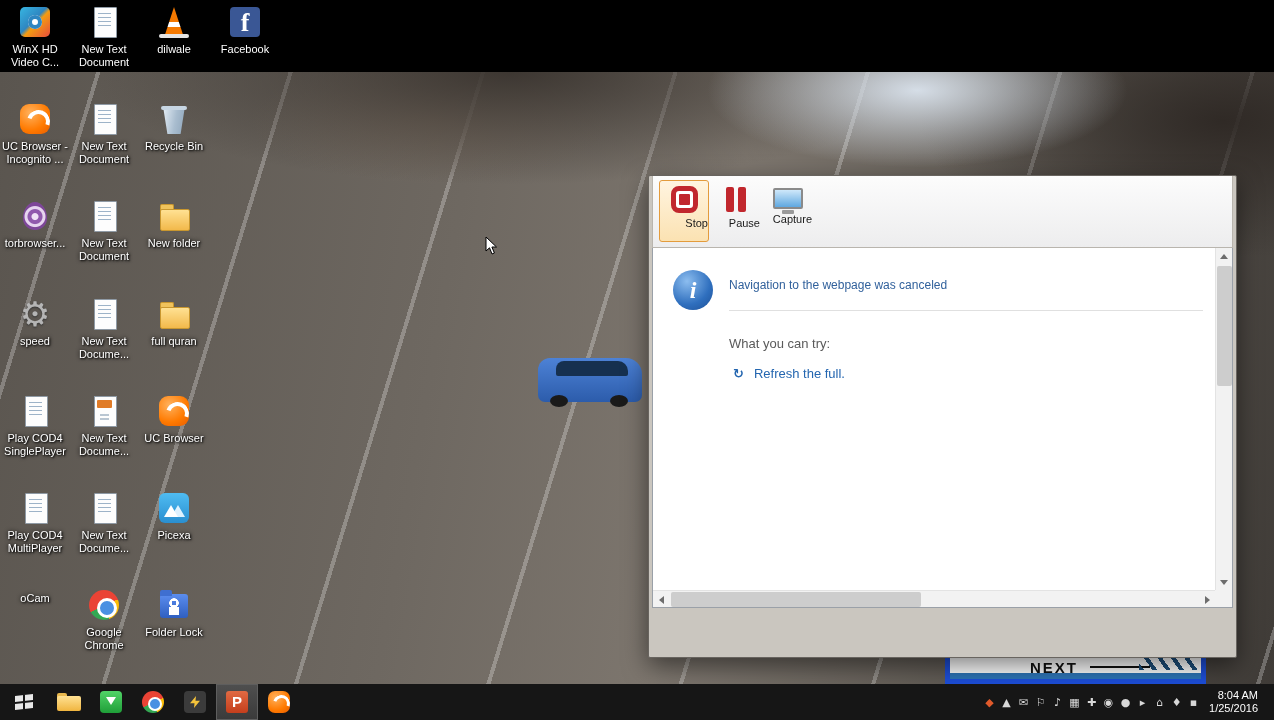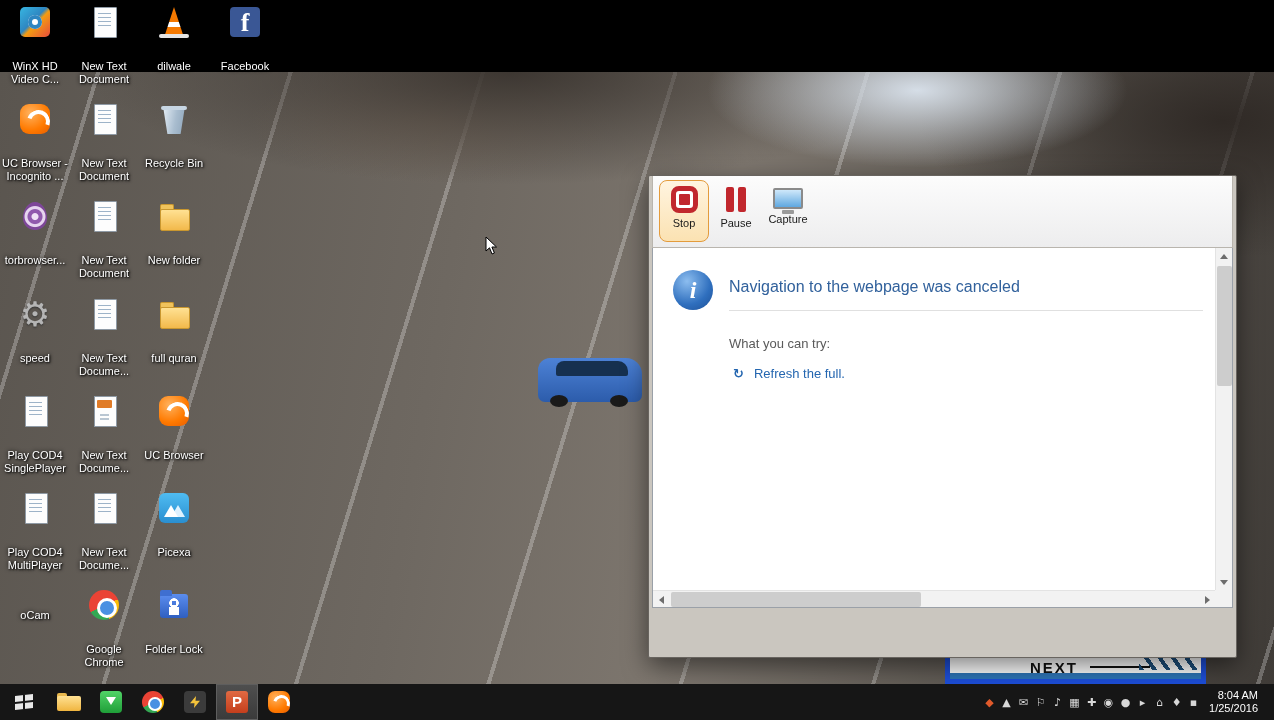--- a/index.html
+++ b/index.html
@@ -23,21 +23,21 @@
   .car::before { content:""; position:absolute; left:18px; top:3px; right:14px; height:15px;
     background:#16304f; border-radius:8px 10px 2px 2px; }
   .car::after { content:""; position:absolute; left:12px; bottom:-5px; width:18px; height:12px;
     background:#1a1a1a; border-radius:50%; box-shadow:60px 0 0 #1a1a1a; }
 
   
   .cursor { position:absolute; left:485px; top:236px; z-index:9; }
 
   
   .dicon { position:absolute; width:68px; text-align:center; z-index:2; cursor:default; }
-  .dicon .lbl { margin-top:20px; font-size:11px; line-height:13px; color:#fff;
+  .dicon .lbl { margin-top:3px; font-size:11px; line-height:13px; color:#fff;
     text-shadow:1px 1px 2px #000, 0 0 4px #000; }
   .g { width:38px; height:34px; margin:0 auto; position:relative; }
 
   .g.doc::before { content:""; position:absolute; left:9px; top:1px; width:21px; height:29px;
     background:#fdfdfd; border:1px solid #8f9aa5; border-radius:1px; }
   .g.doc::after { content:""; position:absolute; left:13px; top:7px; width:13px; height:16px;
     background:repeating-linear-gradient(#9db3c8 0 1px, transparent 1px 4px); }
   .g.htmldoc::before { content:""; position:absolute; left:9px; top:1px; width:21px; height:29px;
     background:#fdfdfd; border:1px solid #8f9aa5; }
   .g.htmldoc::after { content:""; position:absolute; left:12px; top:5px; width:15px; height:8px;
@@ -123,22 +123,22 @@
     background:radial-gradient(circle at 40% 35%, #ff6a5e, #c1272d 70%); flex:0 0 auto; }
   .title { font-size:12px; color:#1a1a1a; flex:1 1 auto; white-space:nowrap; overflow:hidden; }
   .winctl { display:flex; gap:4px; }
   .ctl { width:24px; height:15px; font-size:10px; line-height:14px; text-align:center; color:#3c3c3c;
     background:linear-gradient(#fdfdfd,#d9d6d0); border:1px solid #9a968f; border-radius:2px; }
   .menubar { height:21px; background:#f1efec; border:1px solid #b9b5ae; border-bottom:1px solid #c7c3bc;
     display:flex; align-items:center; padding:0 4px; }
   .menu-item { font-size:12px; color:#222; padding:2px 8px; }
   .toolbar { height:72px; background:linear-gradient(#fcfcfc,#ededee); border:1px solid #b9b5ae;
     border-top:none; display:flex; align-items:flex-start; padding:4px 6px 0; }
-  .tool { width:50px; height:62px; text-align:center; padding-top:3px; border:1px solid transparent;
-    border-radius:8px; margin-right:2px; }
+  .tool { width:50px; height:62px; text-align:right; padding-top:3px; border:1px solid transparent;
+    border-radius:3px; margin-right:2px; }
   .tool.active { border-color:#e39b3c; background:linear-gradient(#fff4e0,#fbe2b2); }
   .tool-lbl { display:block; font-size:11px; color:#1a1a1a; margin-top:4px; }
   .stop-ic { display:block; width:27px; height:27px; margin:2px auto 0; border:5px solid #c1272d;
     border-radius:8px; background:#fff; position:relative; }
   .stop-ic::after { content:""; position:absolute; inset:3px; background:#c1272d; border-radius:1px; }
   .pause-ic { display:block; width:26px; height:27px; margin:2px auto 0; position:relative; }
   .pause-ic::before, .pause-ic::after { content:""; position:absolute; top:1px; width:8px; height:25px;
     background:#c1272d; border-radius:2px; }
   .pause-ic::before { left:3px; } .pause-ic::after { right:3px; }
   .cap-ic { display:block; width:30px; height:21px; margin:4px auto 0; position:relative;
@@ -148,21 +148,21 @@
   .timerbox { margin-left:14px; padding-top:4px; }
   .timer { font-size:27px; color:#1f1f1f; letter-spacing:1px; }
   .usage { font-size:13px; color:#333; margin-top:2px; }
 
   .content { position:relative; height:360px; background:#fff; border:1px solid #9aa0a8;
     border-top:none; overflow:hidden; }
   .info-ic { position:absolute; left:20px; top:22px; width:40px; height:40px; border-radius:50%;
     background:radial-gradient(circle at 35% 28%, #8cbdef, #2f6fbe 60%, #1d4f95); }
   .info-ic::before { content:"i"; position:absolute; inset:0; text-align:center;
     font:italic bold 24px/40px "Liberation Serif", serif; color:#fff; }
-  .err-head { position:absolute; left:76px; top:30px; font-size:16px; color:#31619c; }
+  .err-head { position:absolute; left:76px; top:30px; font-size:12px; color:#31619c; }
   .sep { position:absolute; left:76px; top:62px; width:474px; height:1px; background:#e0e0e0; }
   .tips { position:absolute; left:76px; top:88px; font-size:13px; color:#5a5a5a; }
   .refresh-row { position:absolute; left:80px; top:118px; display:flex; align-items:center; gap:10px; }
   .refresh-ic { font-family:"DejaVu Sans", sans-serif; font-size:13px; font-weight:bold; color:#2466b0; }
   .refresh-link { font-size:13px; color:#2466b0; text-decoration:none; }
 
   .vscroll { position:absolute; right:0; top:0; bottom:17px; width:17px; background:#f2f2f2;
     border-left:1px solid #e3e3e3; }
   .hscroll { position:absolute; left:0; bottom:0; right:17px; height:17px; background:#f2f2f2;
     border-top:1px solid #e3e3e3; }

